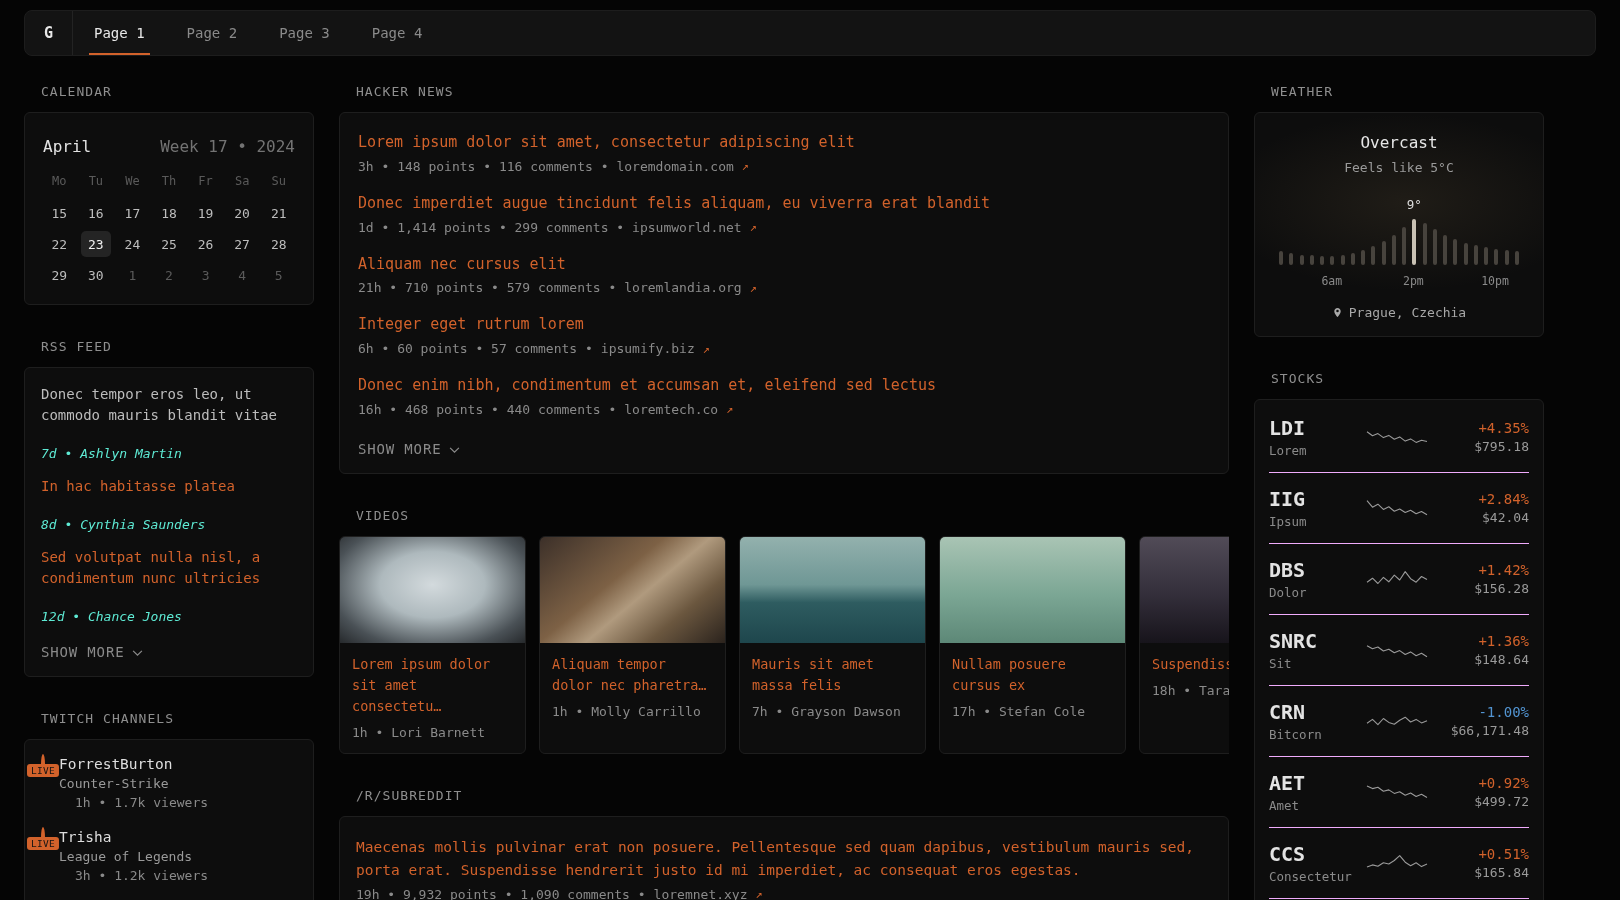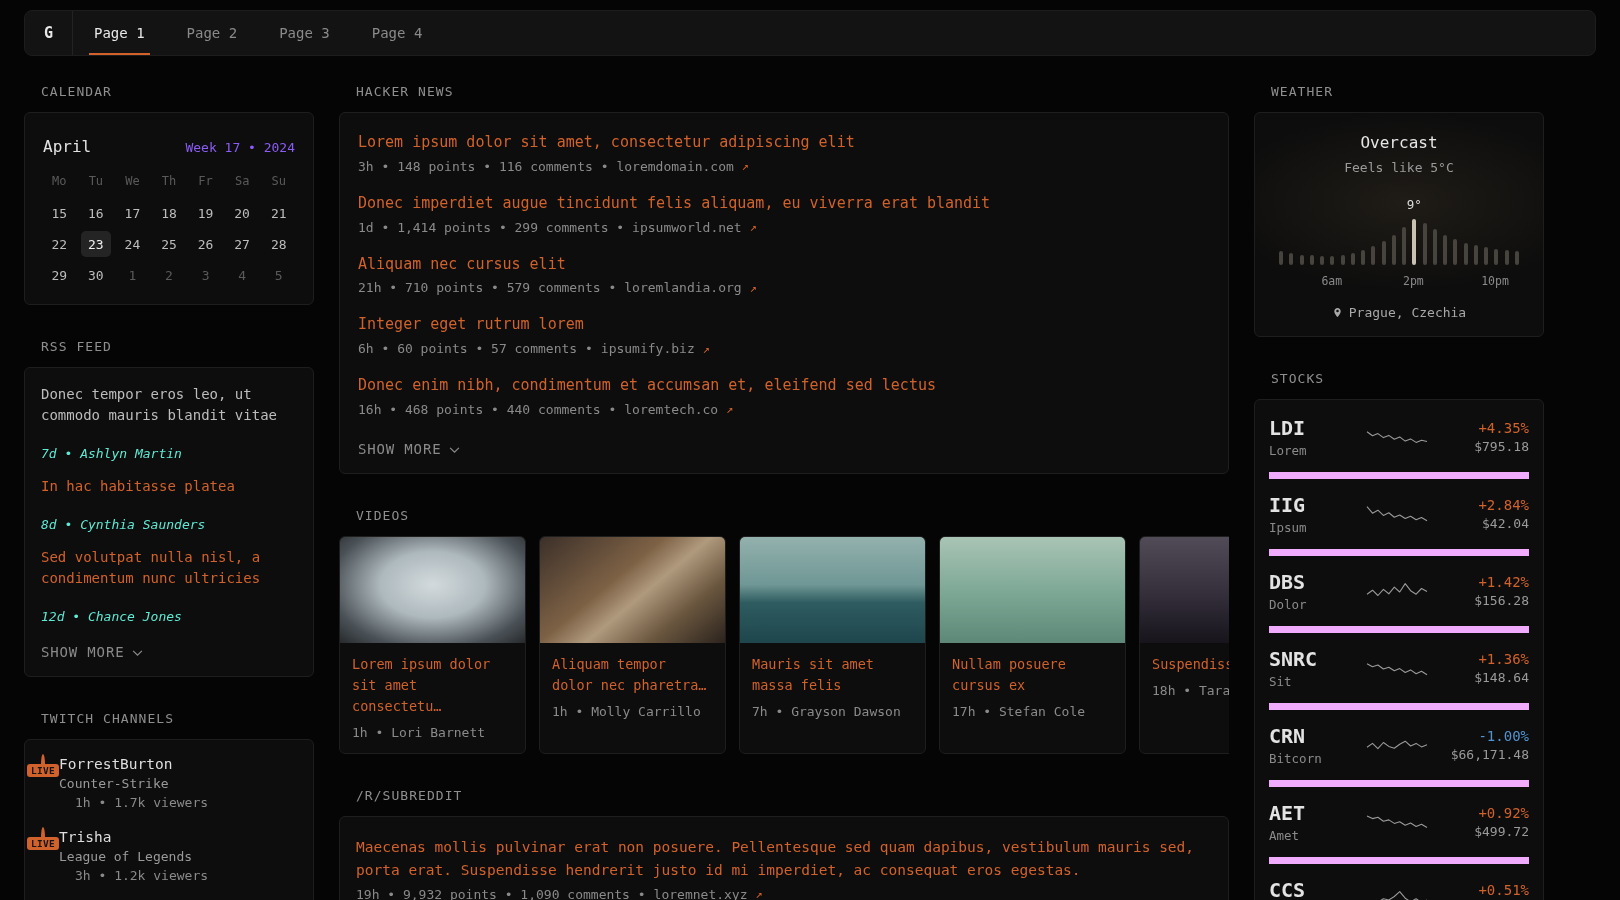--- a/index.html
+++ b/index.html
@@ -20,21 +20,21 @@
   .tab.active::after{content:"";position:absolute;left:16px;right:16px;bottom:0;height:2px;background:var(--accent);}
   
   .grid{display:grid;grid-template-columns:290px 890px 290px;gap:25px;padding:28px 24px 0;align-items:start;}
   .widget{margin-bottom:34px;}
   .wtitle{font-size:13px;font-weight:normal;letter-spacing:.08em;color:#8f8f8f;margin:0 0 13px 17px;}
   .card{background:#0d0d0d;border:1px solid #1e1e1e;border-radius:6px;}
   
   .cal-card{padding:24px 16px 16px;}
   .cal-head{display:flex;justify-content:space-between;align-items:baseline;padding:0 2px;}
   .cal-month{color:#e3e3e3;font-size:16px;}
-  .cal-week{color:#8b5cf6;font-size:13px;margin-left:29px;}
+  .cal-week{color:#737373;font-size:16px;margin-left:29px;}
   .cal-weekdays,.cal-days{display:grid;grid-template-columns:repeat(7,1fr);justify-items:center;}
   .cal-weekdays{margin-top:18px;color:#5a5a5a;font-size:12px;}
   .cal-days{row-gap:5px;margin-top:12px;}
   .cal-day{display:flex;align-items:center;justify-content:center;width:30px;height:26px;font-size:13px;color:#bdbdbd;border-radius:5px;}
   .cal-day.muted{color:#5a5a5a;}
   .cal-day.current{background:#242424;color:#f0f0f0;}
   
   .rss-card{padding:16px;}
   .rss-item{margin-bottom:15px;}
   .rss-title{display:block;color:var(--accent);font-size:14px;line-height:1.5;cursor:pointer;}
@@ -44,21 +44,21 @@
   .showmore svg{stroke:#8a8a8a;}
   
   .tw-card{padding:16px;}
   .tw-item{display:flex;gap:14px;margin-bottom:19px;align-items:flex-start;}
   .tw-avatar-wrap{position:relative;flex:none;}
   .tw-avatar{width:44px;height:44px;border-radius:50%;border:2px solid #3a3a3a;}
   .tw-item.islive .tw-avatar{border-color:var(--accent);}
   [data-av="1"]{background:radial-gradient(circle at 40% 35%,#8a7a66,#3a322a 72%);}
   [data-av="2"]{background:radial-gradient(circle at 45% 40%,#9a8068,#41352b 72%);}
   [data-av="3"]{background:radial-gradient(circle at 50% 40%,#d8d3ca,#6b675f 78%);}
-  .tw-badge{position:absolute;left:50%;transform:translateX(-50%);bottom:-5px;background:var(--accent);color:#141414;font-size:9.5px;font-weight:bold;padding:1px 4px;border-radius:3px;letter-spacing:.03em;}
+  .tw-badge{position:absolute;left:50%;transform:translateX(-50%);bottom:-5px;background:var(--accent);color:#141414;font-size:9.5px;font-weight:normal;padding:1px 4px;border-radius:3px;letter-spacing:.03em;}
   .tw-badge:empty{display:none;}
   .tw-name{display:block;color:#dedede;font-size:14.5px;cursor:pointer;}
   .tw-game{color:#9a9a9a;font-size:13px;margin-top:4px;}
   .tw-meta{color:#8a8a8a;font-size:13px;margin-top:4px;margin-left:16px;}
   
   .hn-card{padding:19px 18px 16px;}
   .hn-item{margin-bottom:19px;}
   .hn-title{display:block;color:var(--accent);font-size:15px;line-height:1.45;cursor:pointer;}
   .meta{display:flex;gap:8px;align-items:center;color:#8a8a8a;font-size:13px;margin-top:5px;}
   .meta .domain{color:#8a8a8a;cursor:pointer;}
@@ -87,21 +87,21 @@
   .wbar{display:block;width:4px;height:100%;border-radius:2px;background:#47433d;}
   .wbar.now{background:#c9c2b4;}
   .wbar-label{position:absolute;bottom:calc(100% + 7px);left:50%;transform:translateX(-50%);color:#dcdcdc;font-size:12.5px;white-space:nowrap;}
   .wtimes{position:relative;height:15px;margin:9px 6px 0;color:#8a8a8a;font-size:11.5px;}
   .wtimes span{position:absolute;transform:translateX(-50%);}
   .wt1{left:22%;}.wt2{left:56%;}.wt3{left:90%;}
   .w-loc{display:flex;align-items:center;justify-content:center;gap:6px;margin-top:16px;color:#a8a8a8;font-size:13px;}
   .pin-icon svg{width:11px;height:13px;fill:#a8a8a8;display:block;}
   
   .stocks-card{padding:2px 14px;}
-  .stock-row{display:flex;align-items:center;gap:8px;padding:14px 0;border-top:7px solid #f0abfc;cursor:pointer;}
+  .stock-row{display:flex;align-items:center;gap:8px;padding:14px 0;border-top:1px solid #f0abfc;cursor:pointer;}
   .stock-row:first-of-type{border-top:none;}
   .s-left{width:88px;flex:none;}
   .s-sym{color:#e3e3e3;font-size:20px;font-weight:bold;}
   .s-name{color:#8a8a8a;font-size:12.5px;margin-top:3px;white-space:nowrap;overflow:hidden;}
   .spark{width:64px;height:28px;flex:none;}
   .spark polyline{fill:none;stroke:#9a9a9a;stroke-width:1.1;stroke-linejoin:round;}
   .s-right{flex:1;text-align:right;}
   .s-change{color:var(--accent);font-size:14px;}
   .stock-row.negative .s-change{color:var(--negative);}
   .s-price{color:#9a9a9a;font-size:13px;margin-top:3px;}

